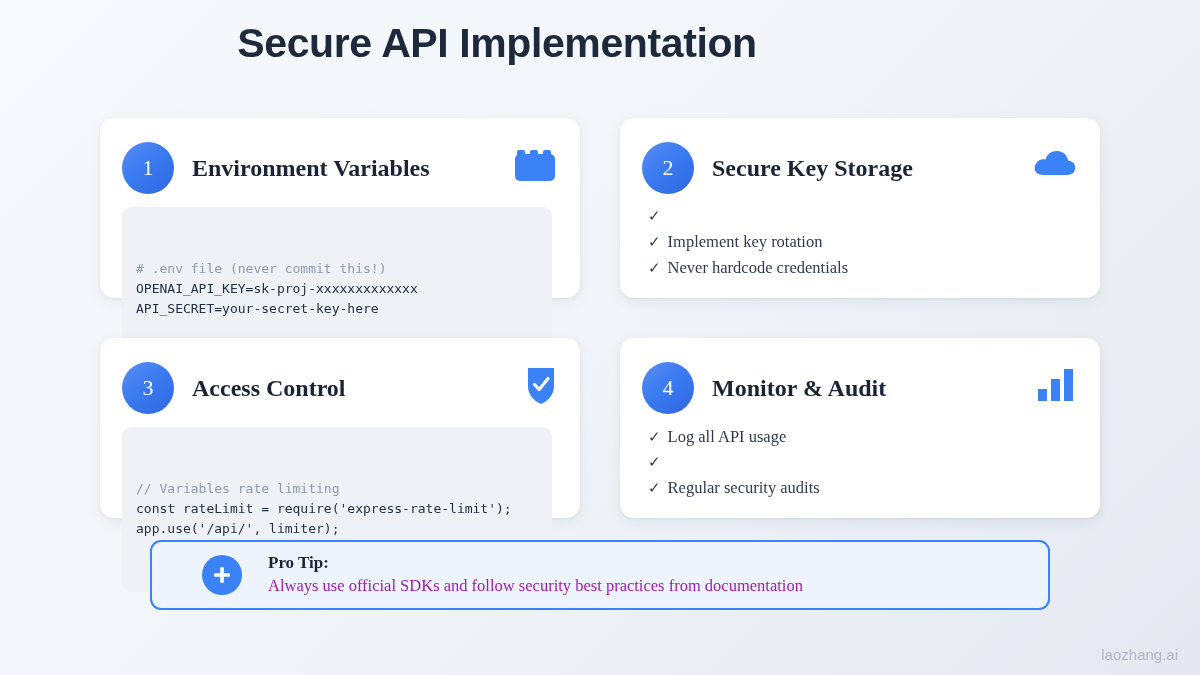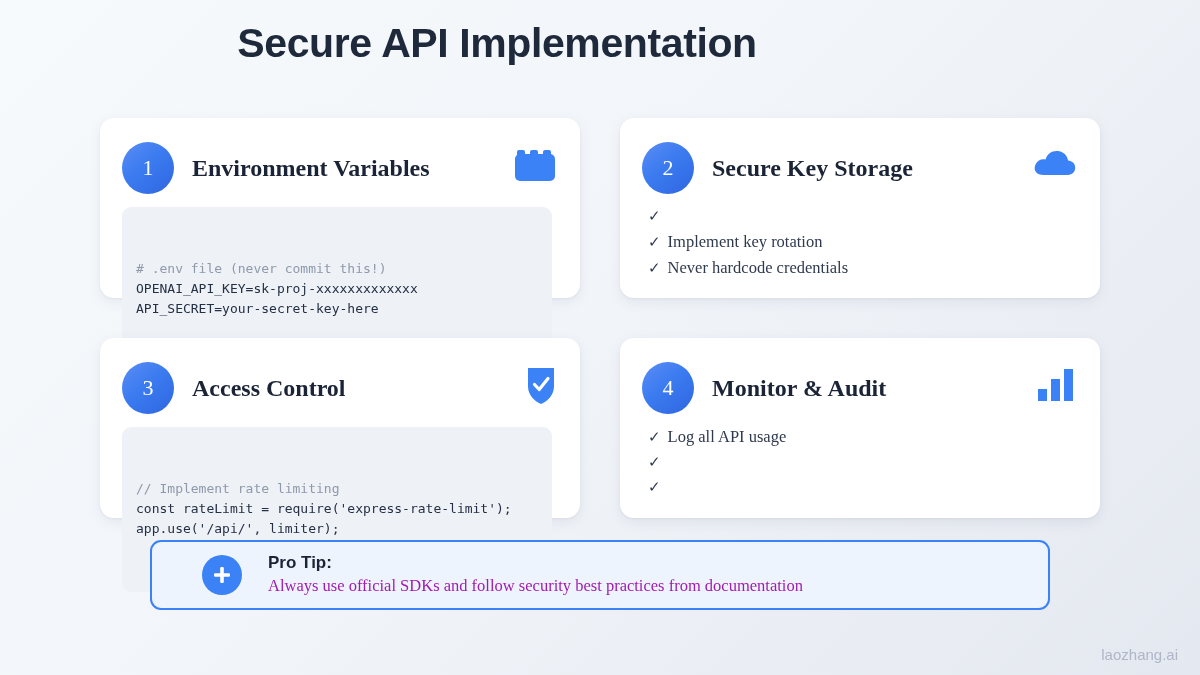--- a/index.html
+++ b/index.html
@@ -151,21 +151,21 @@
     flex: 0 0 auto;
     display: flex;
     align-items: center;
     justify-content: center;
     margin-left: 26px;
   }
   .protip-text {
     margin-left: 26px;
   }
   .protip-label {
-    font-family: Liberation Sans, sans-serif;
+    font-family: Liberation Serif, serif;
     font-weight: bold;
     font-size: 17px;
     color: #1b2436;
     line-height: 22px;
   }
   .protip-body {
     font-family: Liberation Serif, serif;
     font-size: 16.5px;
     color: #a21caf;
     line-height: 24px;
@@ -238,21 +238,21 @@
         <div class="badge">3</div>
         <div class="card-title">Access Control</div>
       </div>
       <div class="card-icon">
         <svg width="30" height="40" viewBox="0 0 30 40" aria-hidden="true">
           <path d="M2 2 H28 V20 C28 29 22 35 15 38 C8 35 2 29 2 20 Z" fill="#3b82f6"></path>
           <path d="M8.5 18.5 L13.2 23.5 L22 12.5" stroke="#ffffff" stroke-width="3.2" fill="none" stroke-linecap="round" stroke-linejoin="round"></path>
         </svg>
       </div>
       <div class="code-block">
-        <span class="code-comment">// Implement rate limiting</span><span class="code-line">const rateLimit = require('express-rate-limit');</span><span class="code-line">app.use('/api/', limiter);</span>
+        <span class="code-comment">// Variables rate limiting</span><span class="code-line">const rateLimit = require('express-rate-limit');</span><span class="code-line">app.use('/api/', limiter);</span>
       </div>
     </div>
 
     <div class="card">
       <div class="card-head">
         <div class="badge">4</div>
         <div class="card-title">Monitor &amp; Audit</div>
       </div>
       <div class="card-icon">
         <svg width="40" height="36" viewBox="0 0 40 36" aria-hidden="true">
@@ -264,20 +264,21 @@
       <ul class="check-list">
         <li class="check-item">
             <span class="check-mark">✓</span>
             <span>Log all API usage</span>
           </li>
         <li class="check-item">
             <span class="check-mark">✓</span>
           </li>
         <li class="check-item">
             <span class="check-mark">✓</span>
+            <span>Regular security audits</span>
           </li>
       </ul>
     </div>
 
   </div>
 
   <div class="protip">
     <div class="protip-icon">
       <svg width="22" height="22" viewBox="0 0 22 22" aria-hidden="true">
         <rect x="9.2" y="3" width="3.6" height="16" rx="1.2" fill="#ffffff"></rect>

